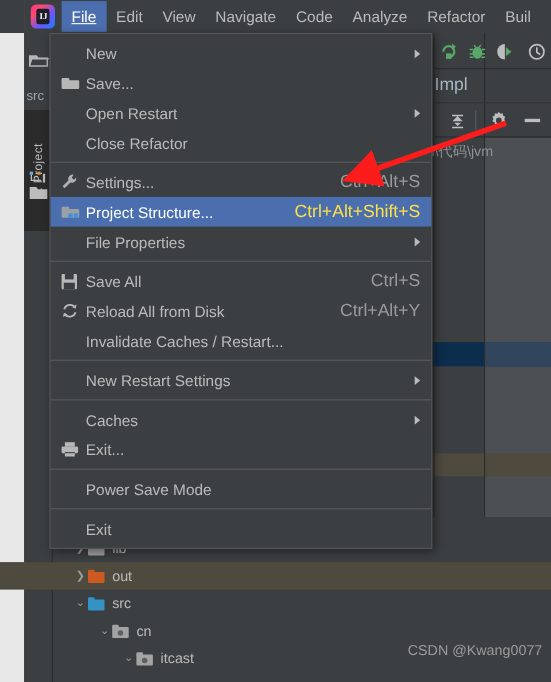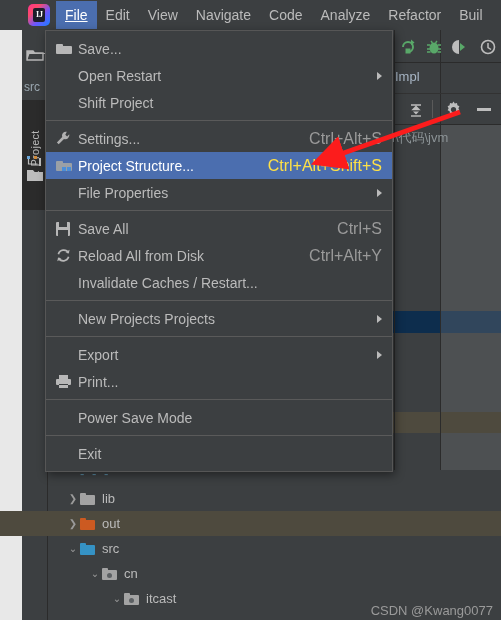--- a/index.html
+++ b/index.html
@@ -57,21 +57,21 @@
   }
   .menu-item.active { background:#4b6eaf; color:#ffffff; }
   .menu-item u { text-decoration:underline; }
 
   
   .toolbar-row { position:absolute; left:395px; top:31px; width:106px; height:32px; border-bottom:1px solid #2b2b2b; }
   .tb-ico { position:absolute; top:7px; width:18px; height:18px; }
 
   
   .tabs-row { position:absolute; left:395px; top:63px; width:106px; height:30px; }
-  .tab-label { position:absolute; left:0px; top:6px; font-size:13px; color:#a9b7c6; }
+  .tab-label { position:absolute; left:0px; top:6px; font-size:16px; color:#a9b7c6; }
 
   
   .ptw-header { position:absolute; left:395px; top:93px; width:106px; height:32px; border-top:1px solid #323232; border-bottom:1px solid #2b2b2b; }
   .ptw-sep { position:absolute; left:37px; top:6px; width:1px; height:18px; background:#5a5a5a; }
 
   
   .path-frag { position:absolute; left:392px; top:127px; width:109px; height:22px; font-size:13px; color:#8c9396; line-height:22px; }
 
   
   .band-navy { position:absolute; left:48px; top:311px; right:0; height:22px; background:#0d2d4d; }
@@ -144,21 +144,21 @@
   .ico-save:after { content:""; position:absolute; left:2px; bottom:0; width:10px; height:6px; background:#3c3f41; }
   .ico-print { width:15px; height:13px; position:relative; }
   .ico-print:before { content:""; position:absolute; left:3px; top:0; width:9px; height:4px; background:#b7b7b7; }
   .ico-print:after { content:""; position:absolute; left:0; top:4px; width:15px; height:6px; background:#b7b7b7; border-radius:1px; }
   .ico-print i { position:absolute; left:3px; bottom:0; width:9px; height:4px; background:#b7b7b7; z-index:3; border-top:1px solid #3c3f41;}
 
   
   .arrow-annot { position:absolute; left:0; top:0; width:501px; height:620px; pointer-events:none; }
 
   
-  .watermark { position:absolute; right:8px; bottom:2px; font-size:13px; color:#9a9a9a; }
+  .watermark { position:absolute; right:8px; bottom:22px; font-size:13px; color:#9a9a9a; }
 </style>
 </head>
 <body>
 
 <div id="root">
 
   <div class="ide-bg"></div>
 
   <div class="win-left-strip"></div>
   <div class="win-left-strip2"></div>
@@ -296,37 +296,42 @@
       <span class="arrow">⌄</span>
       <span class="folder pkg">
           <span class="dot"></span>
         </span>
       <span class="lbl">itcast</span>
     </div>
   </div>
 
   <div class="dropdown">
 
+    <div class="mrow">
+      <span class="mico"></span>
+      <span class="mtext">New</span>
+      <span class="msub"></span>
+    </div>
 
     <div class="mrow">
       <span class="mico">
           <span class="ico-open"></span>
         </span>
       <span class="mtext">Save...</span>
     </div>
 
     <div class="mrow">
       <span class="mico"></span>
       <span class="mtext">Open Restart</span>
       <span class="msub"></span>
     </div>
 
     <div class="mrow">
       <span class="mico"></span>
-      <span class="mtext">Shift Project</span>
+      <span class="mtext">Close Refactor</span>
     </div>
 
     <div class="msep"></div>
 
     <div class="mrow">
       <span class="mico">
         <svg width="16" height="15" viewBox="0 0 16 15">
             <path d="M10.8.8a4 4 0 0 0-4.6 5.3L.9 11.4l1.8 1.8 5.3-5.3a4 4 0 0 0 5.3-4.6l-2.2 2.2-1.8-1.8z" fill="#b0b0b0"></path>
           </svg>
       </span>
@@ -377,39 +382,39 @@
     <div class="mrow">
       <span class="mico"></span>
       <span class="mtext">Invalidate Caches / Restart...</span>
     </div>
 
     <div class="msep"></div>
 
 
     <div class="mrow">
       <span class="mico"></span>
-      <span class="mtext">New Projects Projects</span>
+      <span class="mtext">New Restart Settings</span>
       <span class="msub"></span>
     </div>
 
     <div class="msep"></div>
 
     <div class="mrow">
       <span class="mico"></span>
-      <span class="mtext">Export</span>
+      <span class="mtext">Caches</span>
       <span class="msub"></span>
     </div>
 
     <div class="mrow">
       <span class="mico">
           <span class="ico-print">
             <i></i>
           </span>
         </span>
-      <span class="mtext">Print...</span>
+      <span class="mtext">Exit...</span>
     </div>
 
     <div class="msep"></div>
 
     <div class="mrow">
       <span class="mico"></span>
       <span class="mtext">Power Save Mode</span>
     </div>
 
     <div class="msep"></div>

